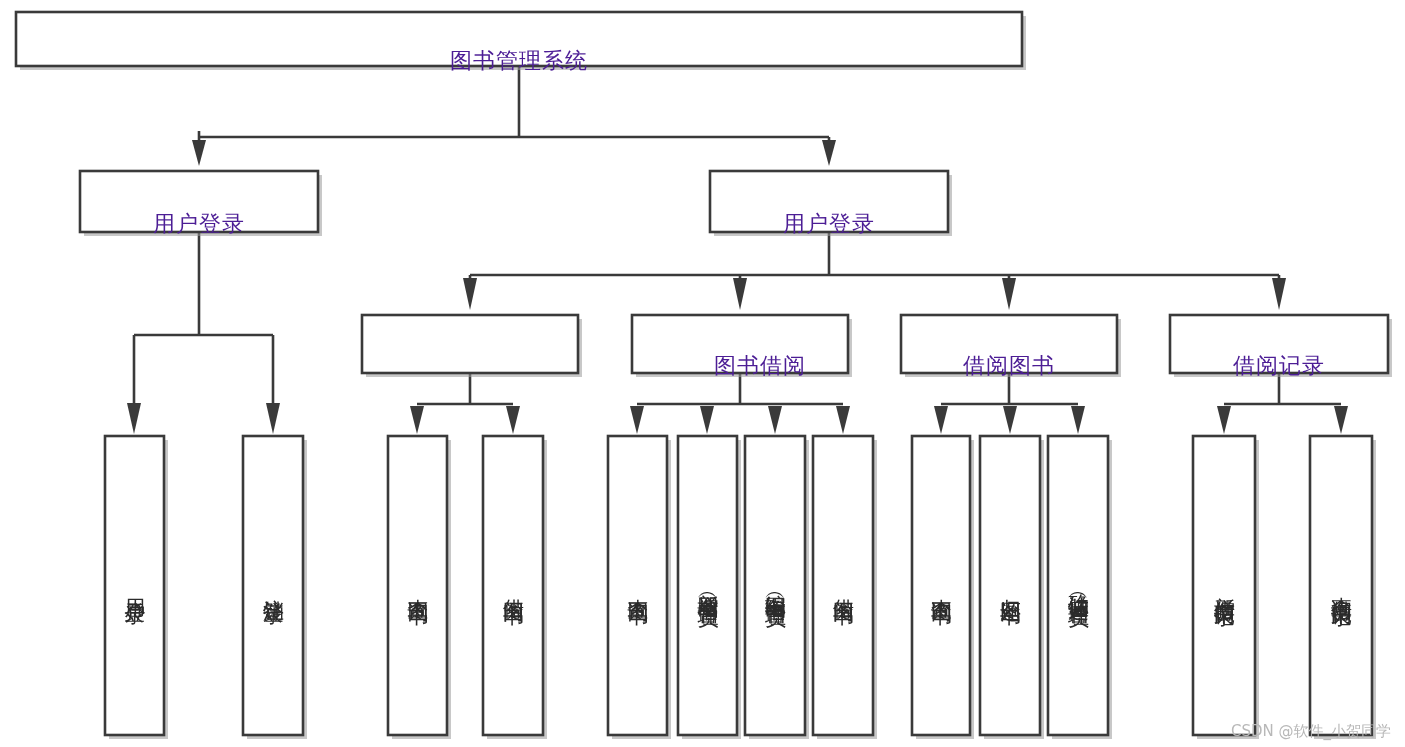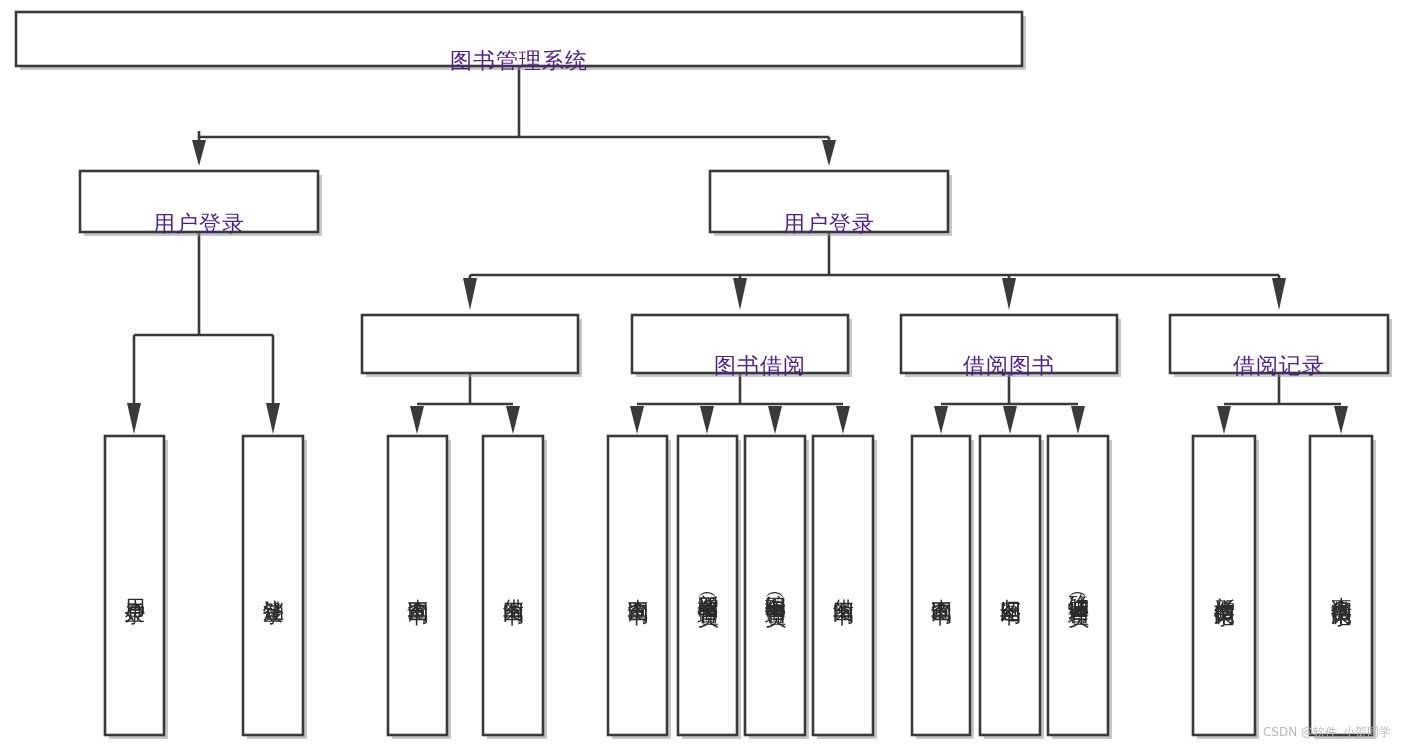--- a/index.html
+++ b/index.html
@@ -75,21 +75,21 @@
     color: #4c1d95;
     white-space: nowrap;
     letter-spacing: 1px;
     margin-top: 44px;
   }
   #watermark {
     position: absolute;
     right: 14px;
     bottom: 6px;
     font-family: "DejaVu Sans", "Liberation Sans", sans-serif;
-    font-size: 12px;
+    font-size: 15px;
     color: #b8b8b8;
     white-space: nowrap;
     pointer-events: none;
   }
 </style>
 </head>
 <body>
 
 <div id="diagram-root">
 

